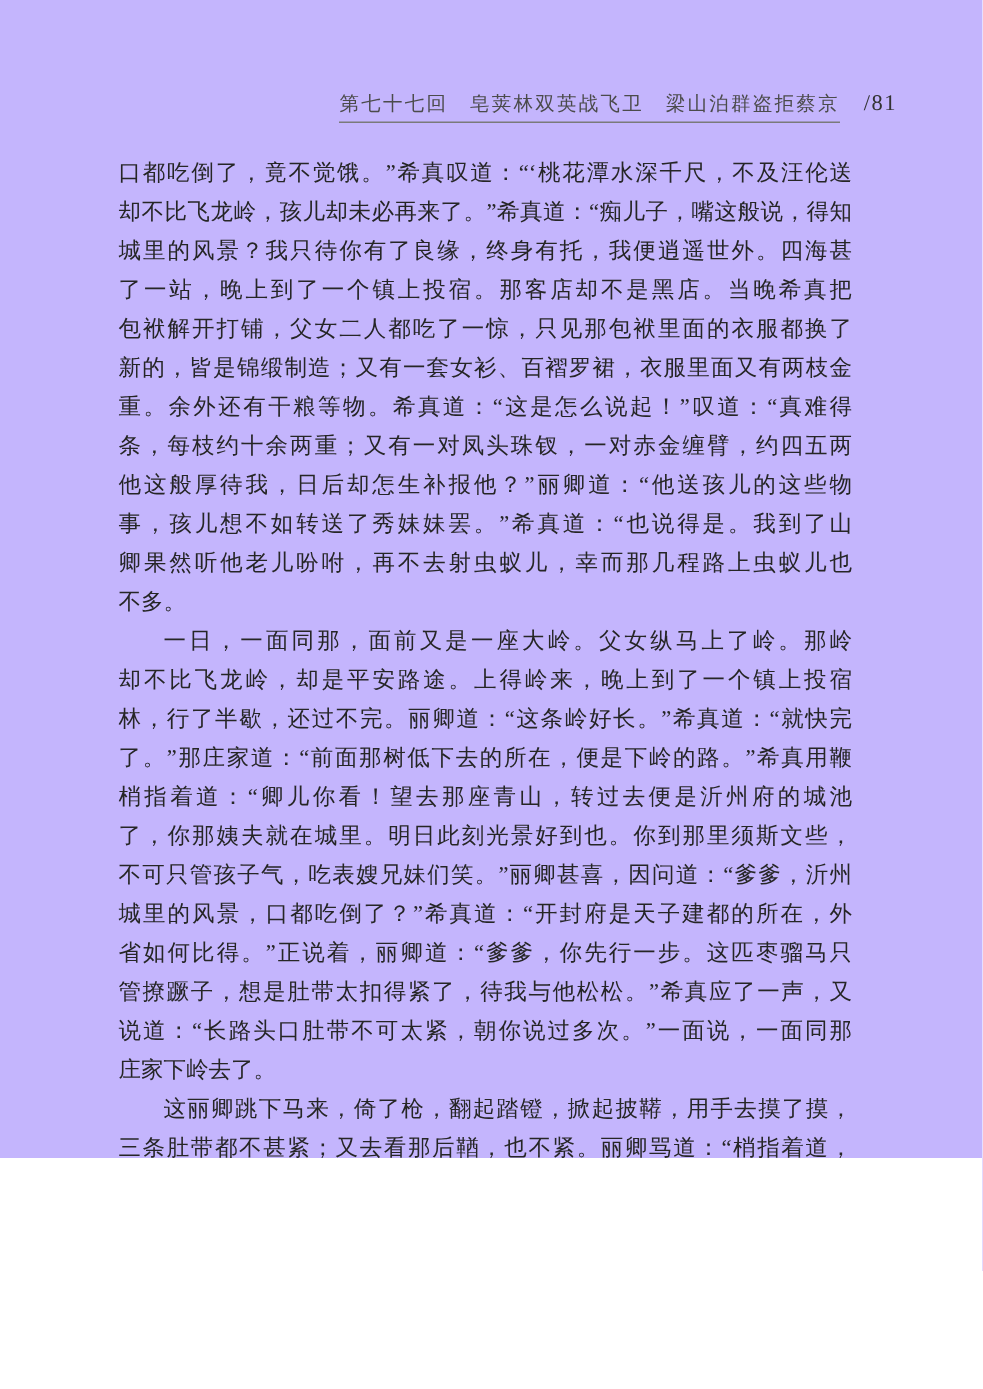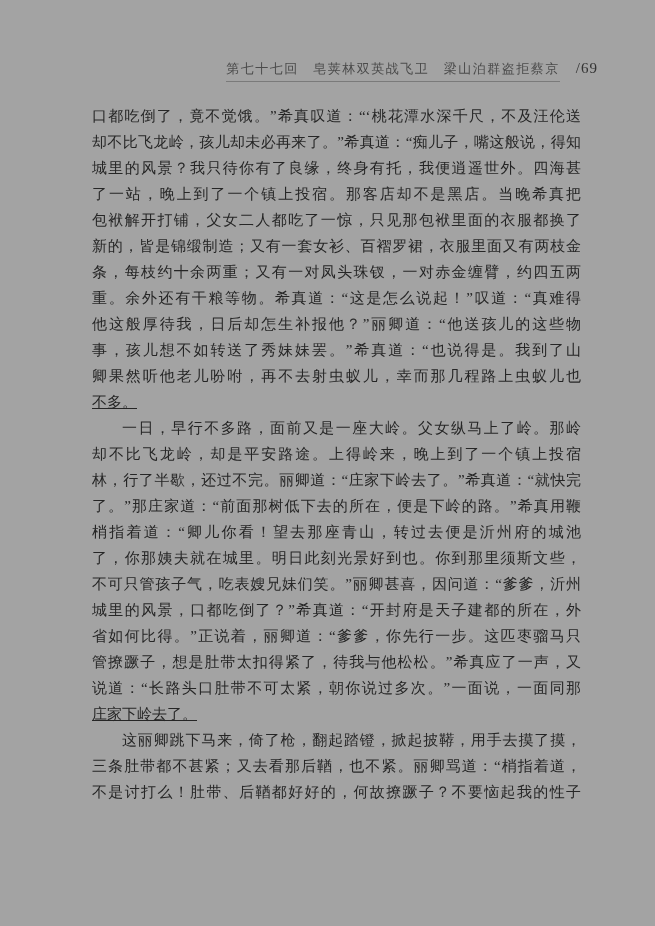--- a/index.html
+++ b/index.html
@@ -3,22 +3,22 @@
 <meta charset="utf-8">
 <style>
   html, body {
     margin: 0;
     padding: 0;
     background: #ffffff;
   }
   .page {
     position: relative;
     width: 655px;
-    height: 926px;
-    background: #a3a3a3;
+    height: 772px;
+    background: #c4b5fd;
     font-family: "Liberation Serif", serif;
     color: #2d2d2d;
     overflow: hidden;
   }
   .running-header {
     position: absolute;
     top: 60px;
     right: 57px;
     display: flex;
     align-items: baseline;
@@ -33,68 +33,67 @@
     padding-bottom: 3px;
   }
   .page-number {
     font-size: 15px;
     color: #333333;
     letter-spacing: 1px;
   }
   .body-text {
     position: absolute;
     top: 103px;
-    left: 92px;
+    left: 79px;
     width: 489px;
     font-size: 15px;
     line-height: 26px;
     color: #262626;
   }
   .text-line {
     height: 26px;
     text-align: justify;
     text-align-last: justify;
     text-justify: inter-character;
     overflow: hidden;
   }
   .text-line.short {
     text-align: right;
     text-align-last: left;
-    text-decoration: underline;
   }
   .text-line.indent {
     text-indent: 2em;
   }
 </style>
 </head>
 <body>
 
 <div class="page">
 
   <div class="running-header">
     <span class="chapter-title">第七十七回　皂荚林双英战飞卫　梁山泊群盗拒蔡京</span>
-    <span class="page-number">/69</span>
+    <span class="page-number">/81</span>
   </div>
 
   <div class="body-text">
     <div class="text-line">口都吃倒了，竟不觉饿。”希真叹道：“‘桃花潭水深千尺，不及汪伦送</div>
     <div class="text-line">却不比飞龙岭，孩儿却未必再来了。”希真道：“痴儿子，嘴这般说，得知</div>
     <div class="text-line">城里的风景？我只待你有了良缘，终身有托，我便逍遥世外。四海甚</div>
     <div class="text-line">了一站，晚上到了一个镇上投宿。那客店却不是黑店。当晚希真把</div>
     <div class="text-line">包袱解开打铺，父女二人都吃了一惊，只见那包袱里面的衣服都换了</div>
     <div class="text-line">新的，皆是锦缎制造；又有一套女衫、百褶罗裙，衣服里面又有两枝金</div>
+    <div class="text-line">重。余外还有干粮等物。希真道：“这是怎么说起！”叹道：“真难得</div>
     <div class="text-line">条，每枝约十余两重；又有一对凤头珠钗，一对赤金缠臂，约四五两</div>
-    <div class="text-line">重。余外还有干粮等物。希真道：“这是怎么说起！”叹道：“真难得</div>
     <div class="text-line">他这般厚待我，日后却怎生补报他？”丽卿道：“他送孩儿的这些物</div>
     <div class="text-line">事，孩儿想不如转送了秀妹妹罢。”希真道：“也说得是。我到了山</div>
     <div class="text-line">卿果然听他老儿吩咐，再不去射虫蚁儿，幸而那几程路上虫蚁儿也</div>
     <div class="text-line short">不多。</div>
-    <div class="text-line indent">一日，早行不多路，面前又是一座大岭。父女纵马上了岭。那岭</div>
+    <div class="text-line indent">一日，一面同那，面前又是一座大岭。父女纵马上了岭。那岭</div>
     <div class="text-line">却不比飞龙岭，却是平安路途。上得岭来，晚上到了一个镇上投宿</div>
-    <div class="text-line">林，行了半歇，还过不完。丽卿道：“庄家下岭去了。”希真道：“就快完</div>
+    <div class="text-line">林，行了半歇，还过不完。丽卿道：“这条岭好长。”希真道：“就快完</div>
     <div class="text-line">了。”那庄家道：“前面那树低下去的所在，便是下岭的路。”希真用鞭</div>
     <div class="text-line">梢指着道：“卿儿你看！望去那座青山，转过去便是沂州府的城池</div>
     <div class="text-line">了，你那姨夫就在城里。明日此刻光景好到也。你到那里须斯文些，</div>
     <div class="text-line">不可只管孩子气，吃表嫂兄妹们笑。”丽卿甚喜，因问道：“爹爹，沂州</div>
     <div class="text-line">城里的风景，口都吃倒了？”希真道：“开封府是天子建都的所在，外</div>
     <div class="text-line">省如何比得。”正说着，丽卿道：“爹爹，你先行一步。这匹枣骝马只</div>
     <div class="text-line">管撩蹶子，想是肚带太扣得紧了，待我与他松松。”希真应了一声，又</div>
     <div class="text-line">说道：“长路头口肚带不可太紧，朝你说过多次。”一面说，一面同那</div>
     <div class="text-line short">庄家下岭去了。</div>
     <div class="text-line indent">这丽卿跳下马来，倚了枪，翻起踏镫，掀起披鞯，用手去摸了摸，</div>

